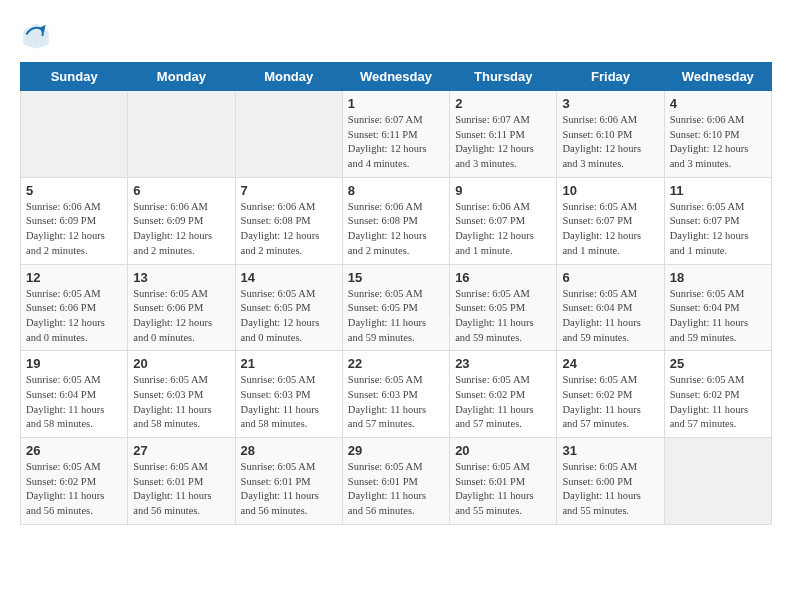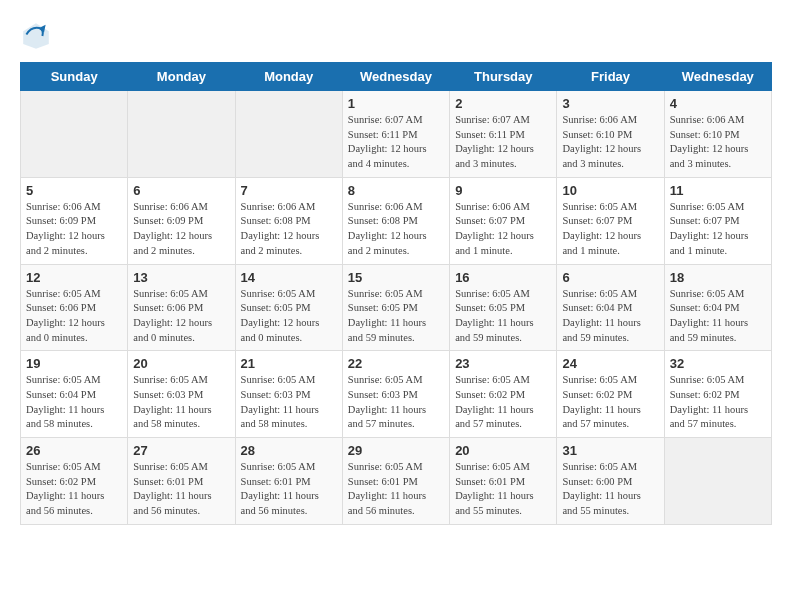--- a/index.html
+++ b/index.html
@@ -302,21 +302,21 @@
 and 57 minutes.</div>
           </td>
           <td>
             <span class="day-number">24</span>
             <div class="day-info" style="white-space: pre-line;">Sunrise: 6:05 AM
 Sunset: 6:02 PM
 Daylight: 11 hours
 and 57 minutes.</div>
           </td>
           <td>
-            <span class="day-number">32</span>
+            <span class="day-number">25</span>
             <div class="day-info" style="white-space: pre-line;">Sunrise: 6:05 AM
 Sunset: 6:02 PM
 Daylight: 11 hours
 and 57 minutes.</div>
           </td>
         </tr>
         <tr>
           <td>
             <span class="day-number">26</span>
             <div class="day-info" style="white-space: pre-line;">Sunrise: 6:05 AM

